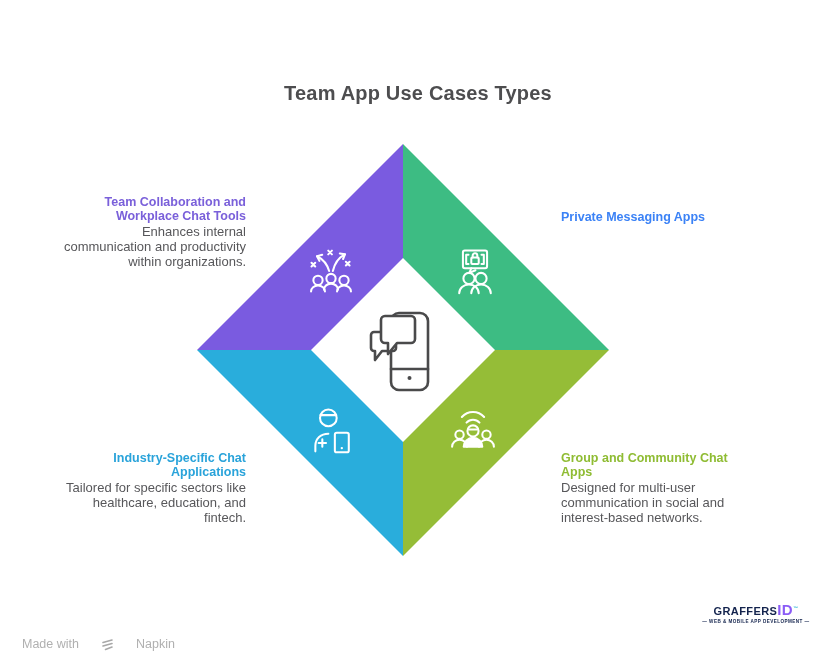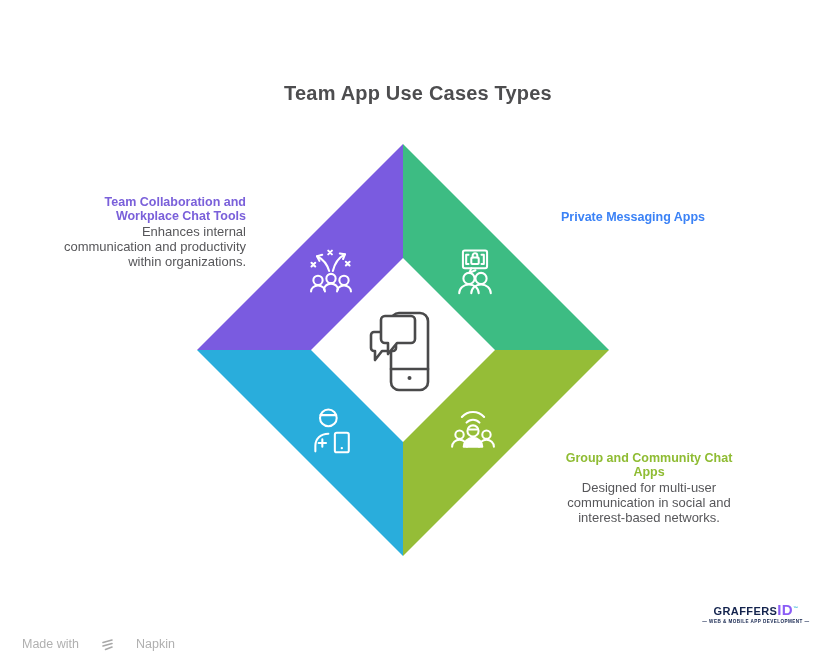--- a/index.html
+++ b/index.html
@@ -39,21 +39,21 @@
     margin-bottom: 1px;
   }
   .text-block p {
     font-size: 13px;
     line-height: 1.16;
     color: #57575A;
   }
   .tb-tl { right: 590px; top: 195px; width: 192px; text-align: right; }
   .tb-tr { left: 561px; top: 210px; width: 178px; text-align: left; }
   .tb-bl { right: 590px; top: 451px; width: 192px; text-align: right; }
-  .tb-br { left: 561px; top: 451px; width: 176px; text-align: center; }
+  .tb-br { left: 561px; top: 451px; width: 176px; text-align: left; }
 
   .made-with {
     position: absolute;
     left: 22px; top: 637px;
     display: flex;
     align-items: center;
     gap: 22px;
     font-size: 12.5px;
     color: #B0B0B0;
     cursor: pointer;
@@ -171,20 +171,24 @@
 
   <div class="text-block tb-tl">
     <h2 style="color: rgb(122, 96, 218);">Team Collaboration and Workplace Chat Tools</h2>
     <p>Enhances internal communication and productivity within organizations.</p>
   </div>
 
   <div class="text-block tb-tr">
     <h2 style="color: #3b82f6;">Private Messaging Apps</h2>
   </div>
 
+  <div class="text-block tb-bl">
+    <h2 style="color: rgb(41, 163, 218);">Industry-Specific Chat Applications</h2>
+    <p>Tailored for specific sectors like healthcare, education, and fintech.</p>
+  </div>
 
   <div class="text-block tb-br">
     <h2 style="color: rgb(143, 188, 51);">Group and Community Chat Apps</h2>
     <p>Designed for multi-user communication in social and interest-based networks.</p>
   </div>
 
   <a class="made-with">
     <span>Made with</span>
     <span>
       <svg width="13" height="13" viewBox="0 0 13 13" fill="none" stroke="#A8A8A8" stroke-width="1.6" stroke-linecap="round">

